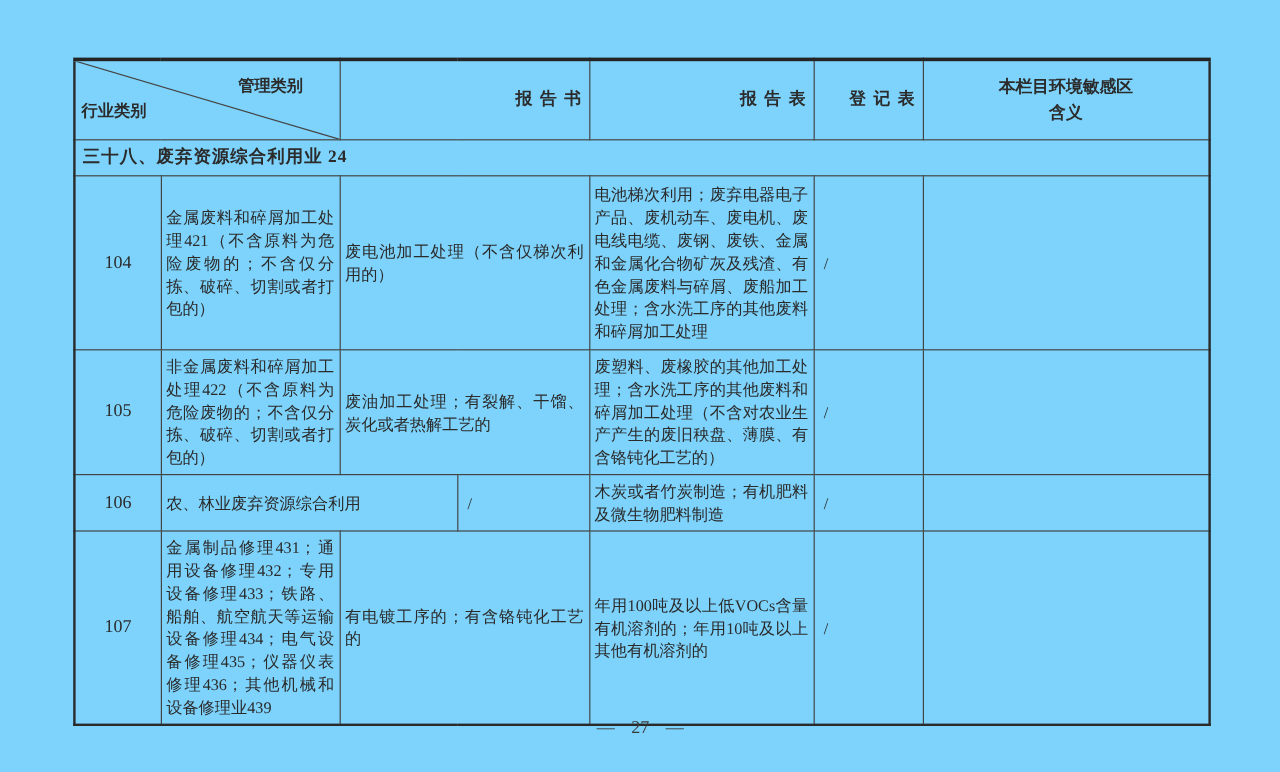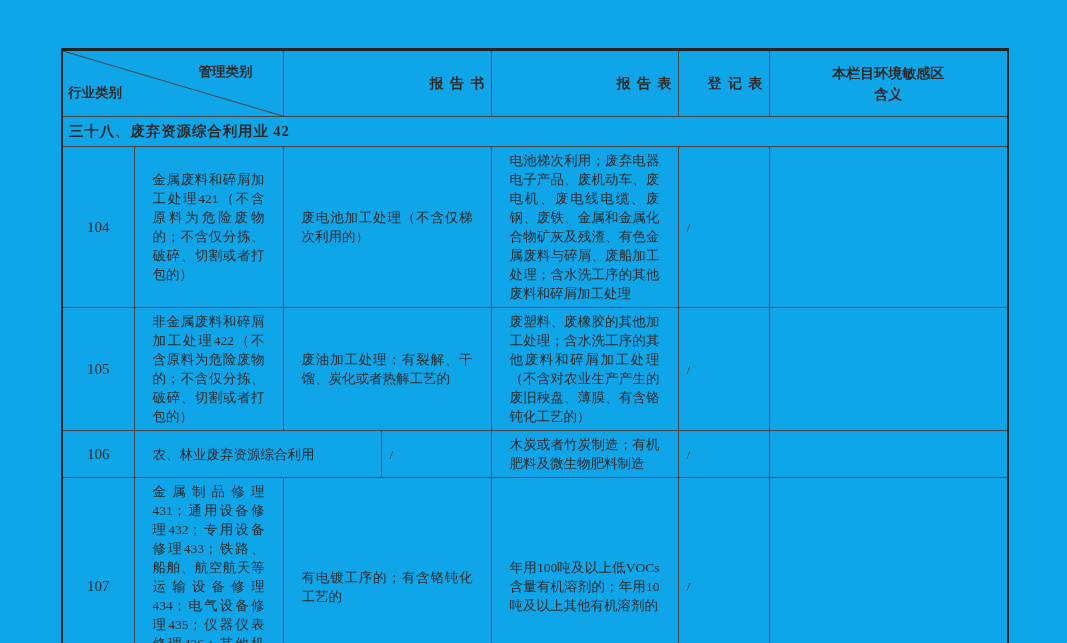--- a/index.html
+++ b/index.html
@@ -3,21 +3,21 @@
 <meta charset="utf-8">
 <style>
   * { margin: 0; padding: 0; box-sizing: border-box; }
   html, body { background: #ffffff; }
   body {
     width: 1067px; height: 643px;
     position: relative;
     font-family: "Liberation Serif", "DejaVu Serif", serif;
     color: #2b2b2b;
   }
-  .page { position: absolute; inset: 0; background: #0ea5e9; }
+  .page { position: absolute; inset: 0; background: #7dd3fc; }
 
   table.cat-table {
     position: absolute; left: 61px; top: 48px;
     width: 946px;
     border-collapse: collapse;
     table-layout: fixed;
     border: 2px solid #2a2a2a;
     border-top: 3px solid #242424;
   }
   .cat-table td {
@@ -67,21 +67,21 @@
   td.section-cell {
     font-weight: bold;
     font-size: 14.5px;
     padding: 2px 6px;
     text-align: left;
     letter-spacing: 0.06em;
   }
 
   
   td.num { text-align: center; font-size: 15px; }
-  td.txt { text-align: justify; padding: 4px 18px; }
+  td.txt { text-align: justify; padding: 4px 4px; }
   td.slash { text-align: left; padding: 4px 8px; }
 
   .footer {
     position: absolute; left: 0; top: 599px; width: 1067px;
     text-align: center;
     font-size: 15px;
     color: #3a3a3a;
     word-spacing: 10px;
   }
 </style>
@@ -111,21 +111,21 @@
         <span class="diag-bottom">行业类别</span>
       </td>
       <td colspan="2" class="hcell">报告书</td>
       <td class="hcell">报告表</td>
       <td class="hcell">登记表</td>
       <td class="hcell-sens">本栏目环境敏感区
 含义</td>
     </tr>
 
     <tr class="rh30">
-      <td colspan="7" class="section-cell">三十八、废弃资源综合利用业 42</td>
+      <td colspan="7" class="section-cell">三十八、废弃资源综合利用业 24</td>
     </tr>
 
     <tr class="rh145">
       <td class="num">104</td>
       <td class="txt">金属废料和碎屑加工处理421（不含原料为危险废物的；不含仅分拣、破碎、切割或者打包的）</td>
       <td colspan="2" class="txt">废电池加工处理（不含仅梯次利用的）</td>
       <td class="txt">电池梯次利用；废弃电器电子产品、废机动车、废电机、废电线电缆、废钢、废铁、金属和金属化合物矿灰及残渣、有色金属废料与碎屑、废船加工处理；含水洗工序的其他废料和碎屑加工处理</td>
       <td class="slash">/</td>
       <td class="txt"></td>
     </tr>
@@ -153,14 +153,15 @@
       <td class="num">107</td>
       <td class="txt">金属制品修理431；通用设备修理432；专用设备修理433；铁路、船舶、航空航天等运输设备修理434；电气设备修理435；仪器仪表修理436；其他机械和设备修理业439</td>
       <td colspan="2" class="txt">有电镀工序的；有含铬钝化工艺的</td>
       <td class="txt">年用100吨及以上低VOCs含量有机溶剂的；年用10吨及以上其他有机溶剂的</td>
       <td class="slash">/</td>
       <td class="txt"></td>
     </tr>
   </tbody>
     </table>
 
+  <div class="footer">— 27 —</div>
 
 </div>
 
 </body></html>

